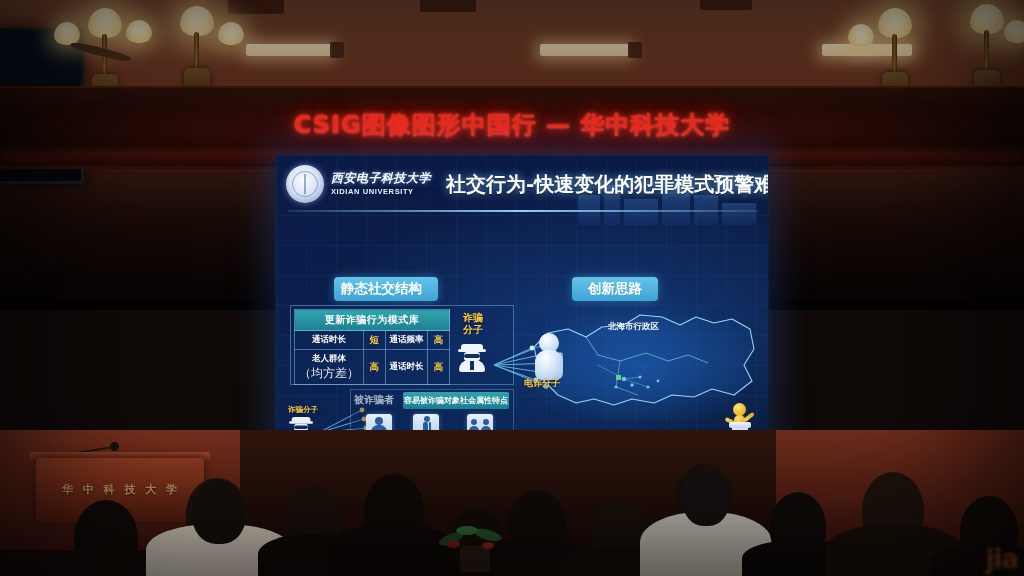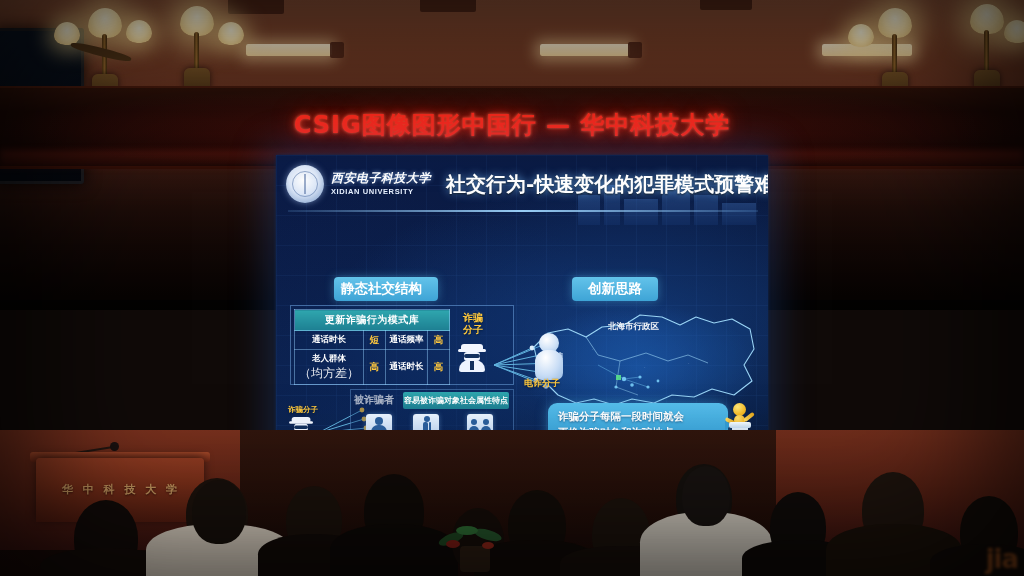--- a/index.html
+++ b/index.html
@@ -436,24 +436,20 @@
         </svg>
         <div class="lbl-wh" style="position:absolute;left:80px;top:18px;font-size:8.5px;opacity:.95;">北海市行政区</div>
       </div>
 
       <div class="person3d" style="left:256px;top:178px;width:34px;height:48px;">
         <div class="p-head" style="left:7px;top:0;width:20px;height:20px;"></div>
         <div class="p-body" style="left:3px;top:17px;width:28px;height:30px;"></div>
       </div>
       <div class="lbl-or" style="position:absolute;left:248px;top:222px;font-size:9px;">电诈分子</div>
 
-      <div class="bubble" style="left:272px;top:248px;width:160px;">
-        <div>诈骗分子每隔一段时间就会</div>
-        <div>更换诈骗对象和诈骗地点</div>
-      </div>
       <div class="mascot" style="left:448px;top:248px;width:34px;height:46px;">
         <div class="m-head" style="left:9px;top:0;"></div>
         <div class="m-body" style="left:10px;top:12px;"></div>
         <div class="m-arm" style="left:19px;top:12px;width:12px;transform:rotate(-38deg);"></div>
         <div class="m-arm" style="left:1px;top:16px;width:10px;transform:rotate(26deg);"></div>
         <div class="podium" style="left:8px;top:22px;"></div>
       </div>
 
       <div class="concl">
         <div class="cc">

